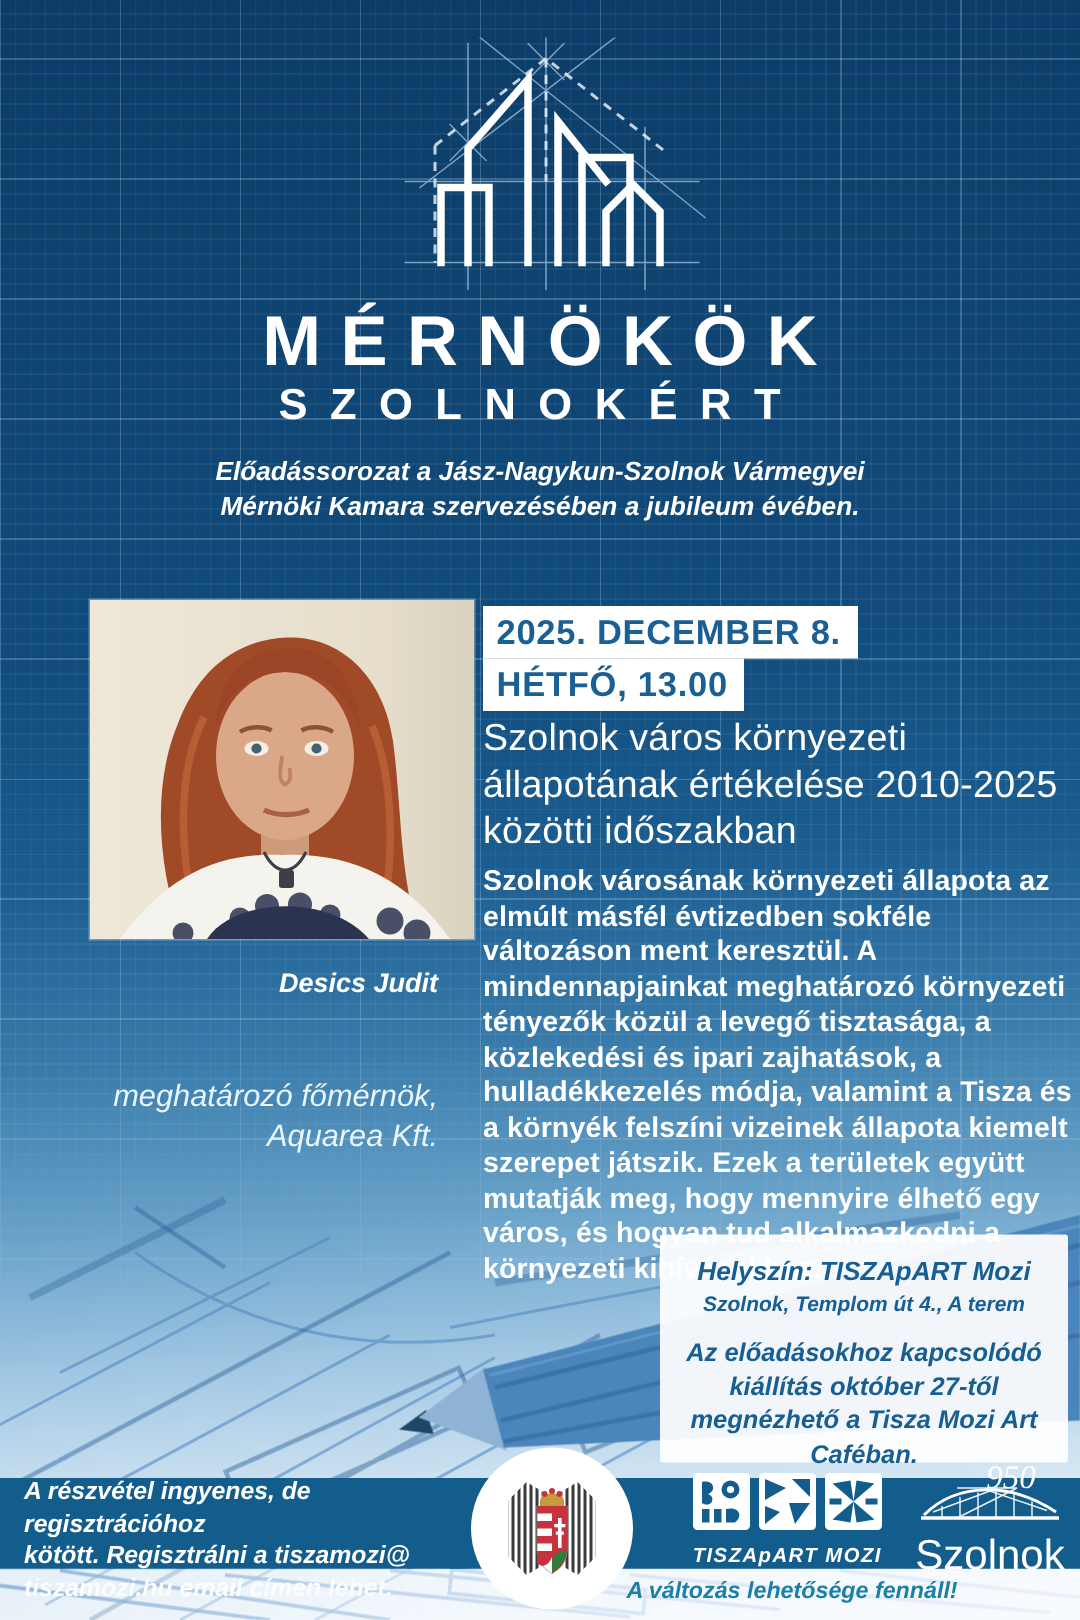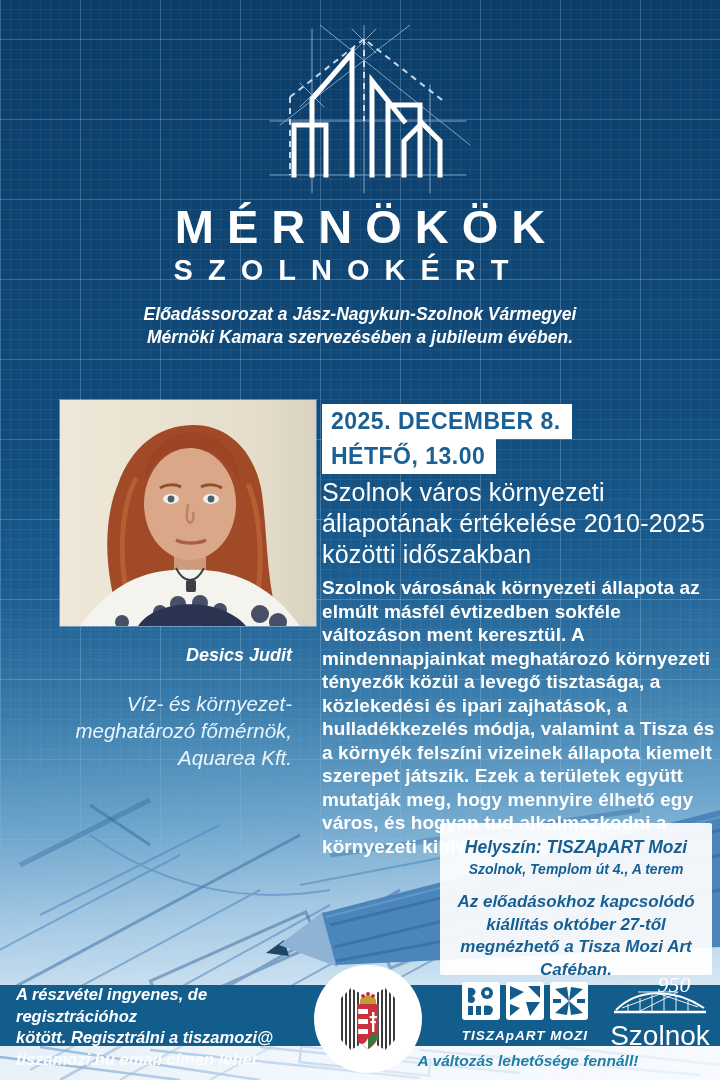--- a/index.html
+++ b/index.html
@@ -26,21 +26,21 @@
 
   .blueprint-photo { position:absolute; left:0; top:795px; width:720px; height:285px; }
 
   .logo-wrap { position:absolute; left:260px; top:25px; width:216px; height:172px; }
 
   .title-1 {
     position:absolute; left:0; top:199px; width:720px; text-align:center;
     color:#ffffff; font-size:47px; font-weight:bold; letter-spacing:13px; text-indent:13px;
   }
   .title-2 {
-    position:absolute; left:0; top:254px; width:664px; text-align:center;
+    position:absolute; left:12px; top:254px; width:664px; text-align:center;
     color:#ffffff; font-size:29px; font-weight:bold; letter-spacing:15px; text-indent:15px;padding-left:18px;
   }
   .subtitle {
     position:absolute; left:0; top:303px; width:720px; text-align:center;
     color:#ffffff; font-size:17.5px; font-style:italic; font-weight:bold; line-height:23px;
   }
 
   .photo-frame {
     position:absolute; left:60px; top:400px; width:256px; height:226px;
     overflow:hidden; box-shadow:0 0 0 1px rgba(255,255,255,0.35);
@@ -223,21 +223,21 @@
           <circle cx="62" cy="222" r="7"></circle>
       </g>
       <path d="M116,168 C124,184 136,184 144,168" stroke="#3c3f45" stroke-width="2" fill="none"></path>
       <rect x="126" y="180" width="10" height="12" rx="2" fill="#3c3f45"></rect>
     </svg>
   </div>
 
   <div class="speaker">
     <div class="speaker-name">Desics Judit</div>
     <div class="speaker-role">
-      <span>Víz- és környezet-</span><br>
+      <br>
       <span>meghatározó főmérnök,</span><br>
       <span>Aquarea Kft.</span>
     </div>
   </div>
 
   <div class="date-badges">
     <div class="date-badge">2025. DECEMBER 8.</div>
     <div class="date-badge">HÉTFŐ, 13.00</div>
   </div>
 

